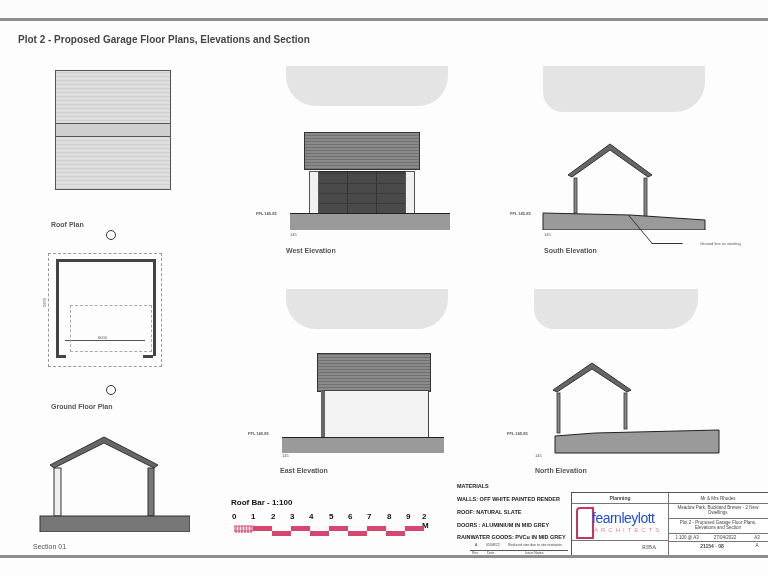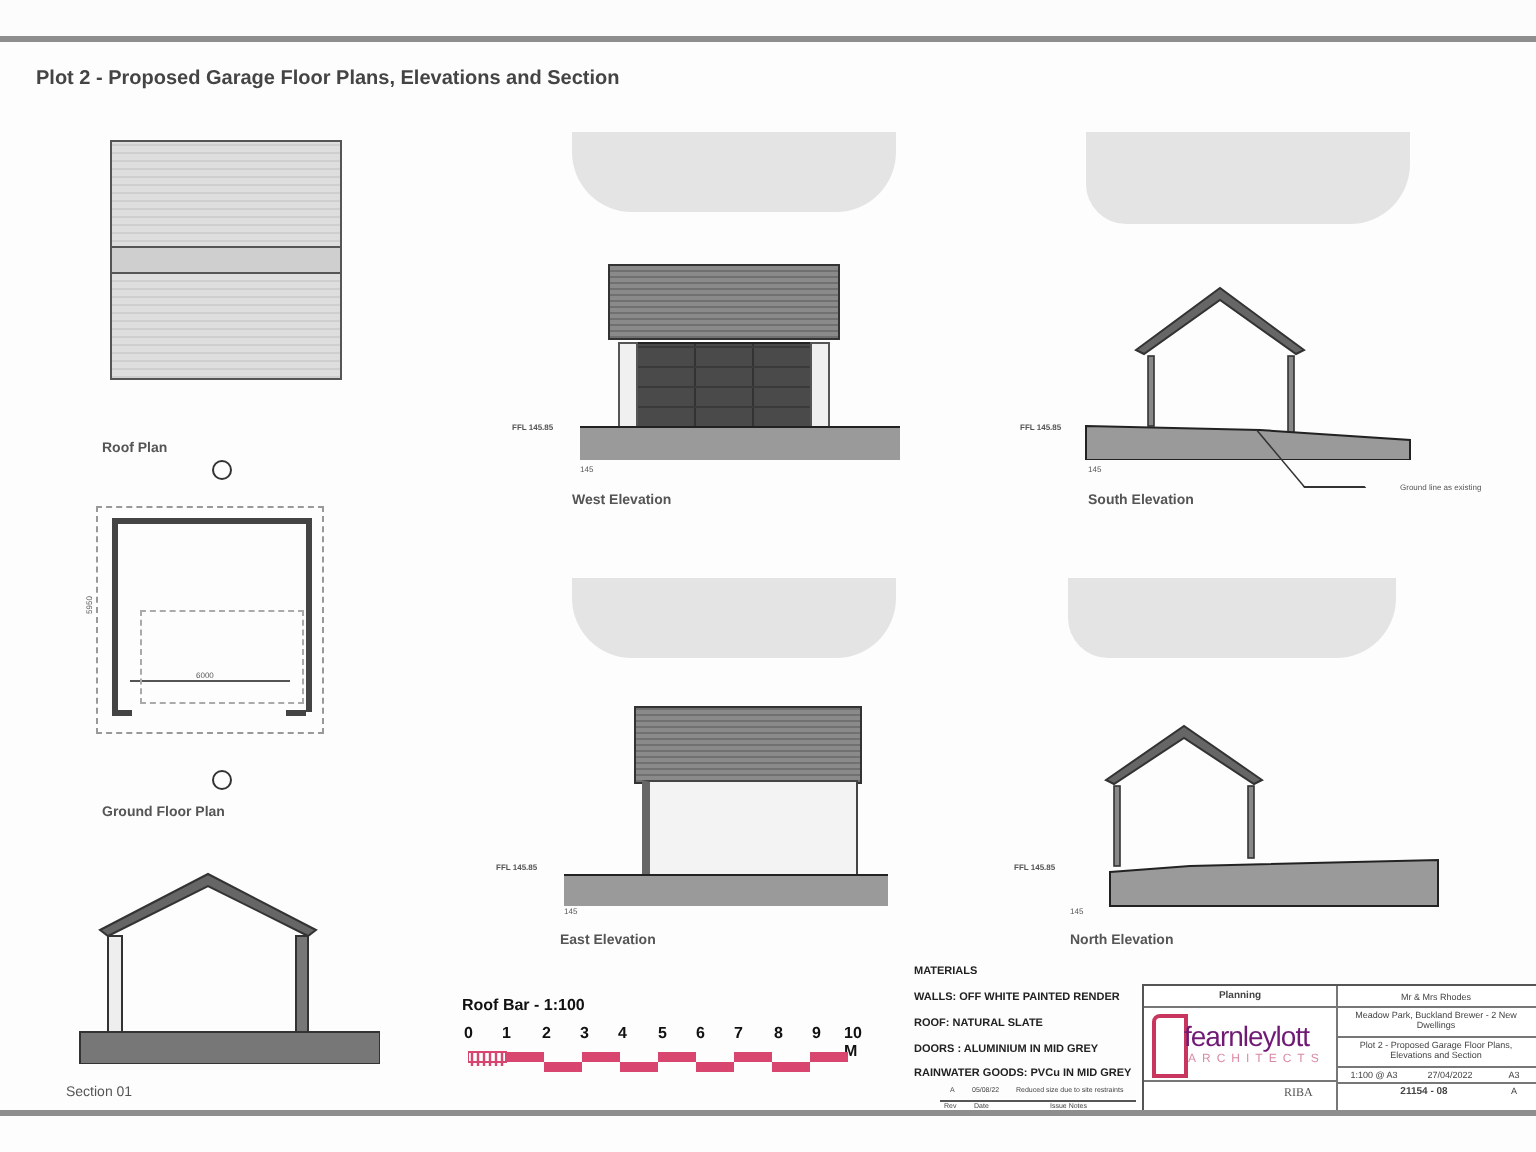--- a/index.html
+++ b/index.html
@@ -105,21 +105,21 @@
   <div class="abs scale-lbl" style="left:0;top:0">0</div>
   <div class="abs scale-lbl" style="left:19px;top:0">1</div>
   <div class="abs scale-lbl" style="left:39px;top:0">2</div>
   <div class="abs scale-lbl" style="left:58px;top:0">3</div>
   <div class="abs scale-lbl" style="left:77px;top:0">4</div>
   <div class="abs scale-lbl" style="left:97px;top:0">5</div>
   <div class="abs scale-lbl" style="left:116px;top:0">6</div>
   <div class="abs scale-lbl" style="left:135px;top:0">7</div>
   <div class="abs scale-lbl" style="left:155px;top:0">8</div>
   <div class="abs scale-lbl" style="left:174px;top:0">9</div>
-  <div class="abs scale-lbl" style="left:190px;top:0">10 M</div>
+  <div class="abs scale-lbl" style="left:190px;top:0">2 M</div>
   <svg class="abs" style="left:2px;top:12px" width="200" height="14" viewBox="0 0 200 14">
     <path d="M0,2 L19,2 L19,7 L0,7 Z" fill="none" stroke="#d8456f" stroke-width="1"></path>
     <path d="M2,2 L2,9 M5,2 L5,9 M8,2 L8,9 M11,2 L11,9 M14,2 L14,9 M17,2 L17,9" stroke="#d8456f" stroke-width="1.2"></path>
     <rect x="19" y="2" width="19" height="5" fill="#d8456f"></rect>
     <rect x="38" y="7" width="19" height="5" fill="#d8456f"></rect>
     <rect x="57" y="2" width="19" height="5" fill="#d8456f"></rect>
     <rect x="76" y="7" width="19" height="5" fill="#d8456f"></rect>
     <rect x="95" y="2" width="19" height="5" fill="#d8456f"></rect>
     <rect x="114" y="7" width="19" height="5" fill="#d8456f"></rect>
     <rect x="133" y="2" width="19" height="5" fill="#d8456f"></rect>
@@ -142,21 +142,21 @@
   <div class="abs" style="left:2px;top:8px">Rev</div>
   <div class="abs" style="left:17px;top:8px">Date</div>
   <div class="abs" style="left:55px;top:8px">Issue Notes</div>
 </div>
 
 <div class="abs tb" style="left:571px;top:492px;width:196px;height:63px;">
   <div class="abs tbtext" style="left:0;top:2px;width:96px;font-weight:bold;font-size:5px">Planning</div>
   <div class="abs" style="left:0;top:10px;width:96px;border-top:1px solid #777;"></div>
   <div class="abs" style="left:4px;top:14px;width:92px;height:32px;">
     <div class="abs" style="left:0;top:0;width:14px;height:28px;border:2px solid #c8365f;border-top-left-radius:4px;"></div>
-    <div class="abs" style="left:16px;top:3px;font-size:14px;color:#701a75;letter-spacing:-0.5px;">fearnleylott</div>
+    <div class="abs" style="left:16px;top:3px;font-size:14px;color:#1d4ed8;letter-spacing:-0.5px;">fearnleylott</div>
     <div class="abs" style="left:18px;top:20px;font-size:6px;color:#d98aa3;letter-spacing:3px;">ARCHITECTS</div>
   </div>
   <div class="abs" style="left:0;top:47px;width:96px;border-top:1px solid #777;"></div>
   <div class="abs" style="left:70px;top:51px;font-size:6px;font-family:'Liberation Serif',serif;color:#555;">RIBA</div>
   <div class="abs" style="left:96px;top:0;height:63px;border-left:1px solid #777;"></div>
   <div class="abs tbtext" style="left:98px;top:3px;width:96px">Mr &amp; Mrs Rhodes</div>
   <div class="abs" style="left:96px;top:10px;width:100px;border-top:1px solid #777;"></div>
   <div class="abs tbtext" style="left:100px;top:12px;width:92px">Meadow Park, Buckland Brewer - 2 New Dwellings</div>
   <div class="abs" style="left:96px;top:25px;width:100px;border-top:1px solid #777;"></div>
   <div class="abs tbtext" style="left:100px;top:27px;width:92px">Plot 2 - Proposed Garage Floor Plans, Elevations and Section</div>

